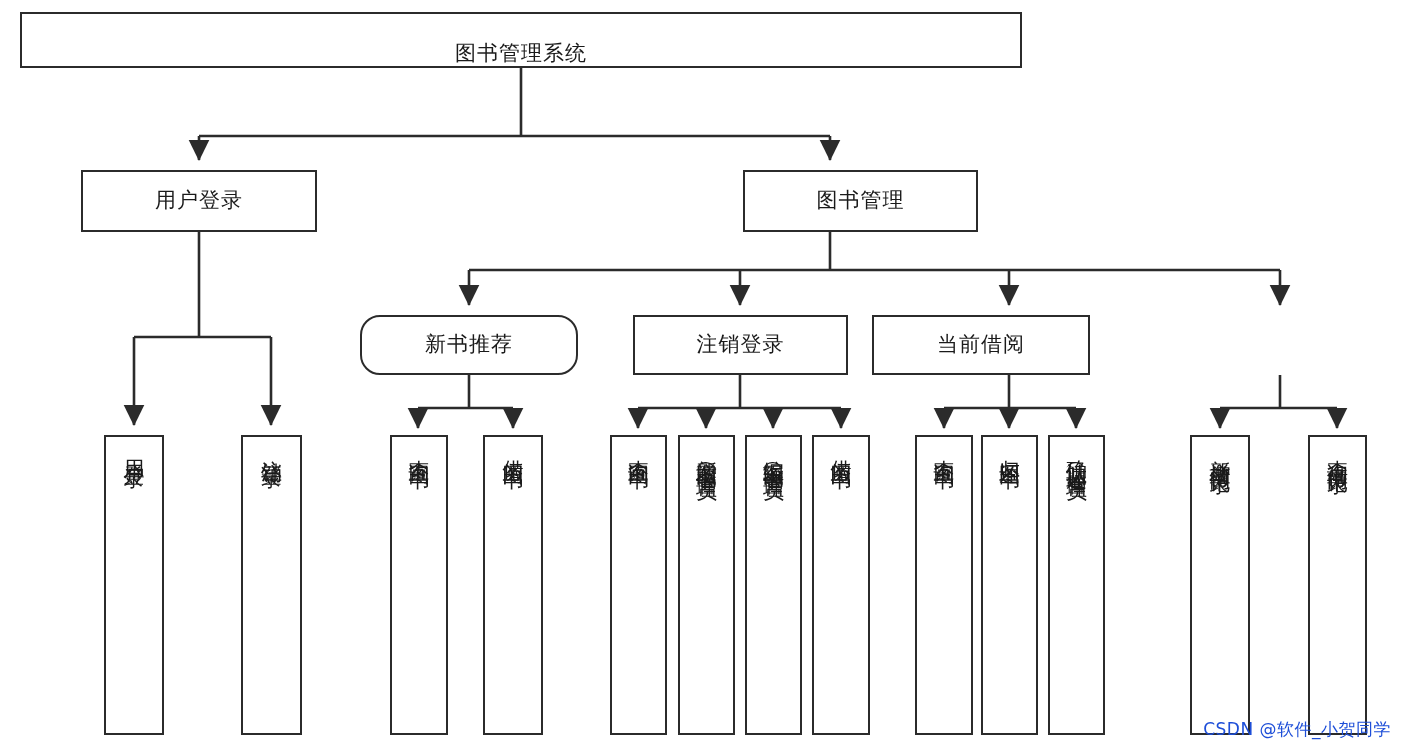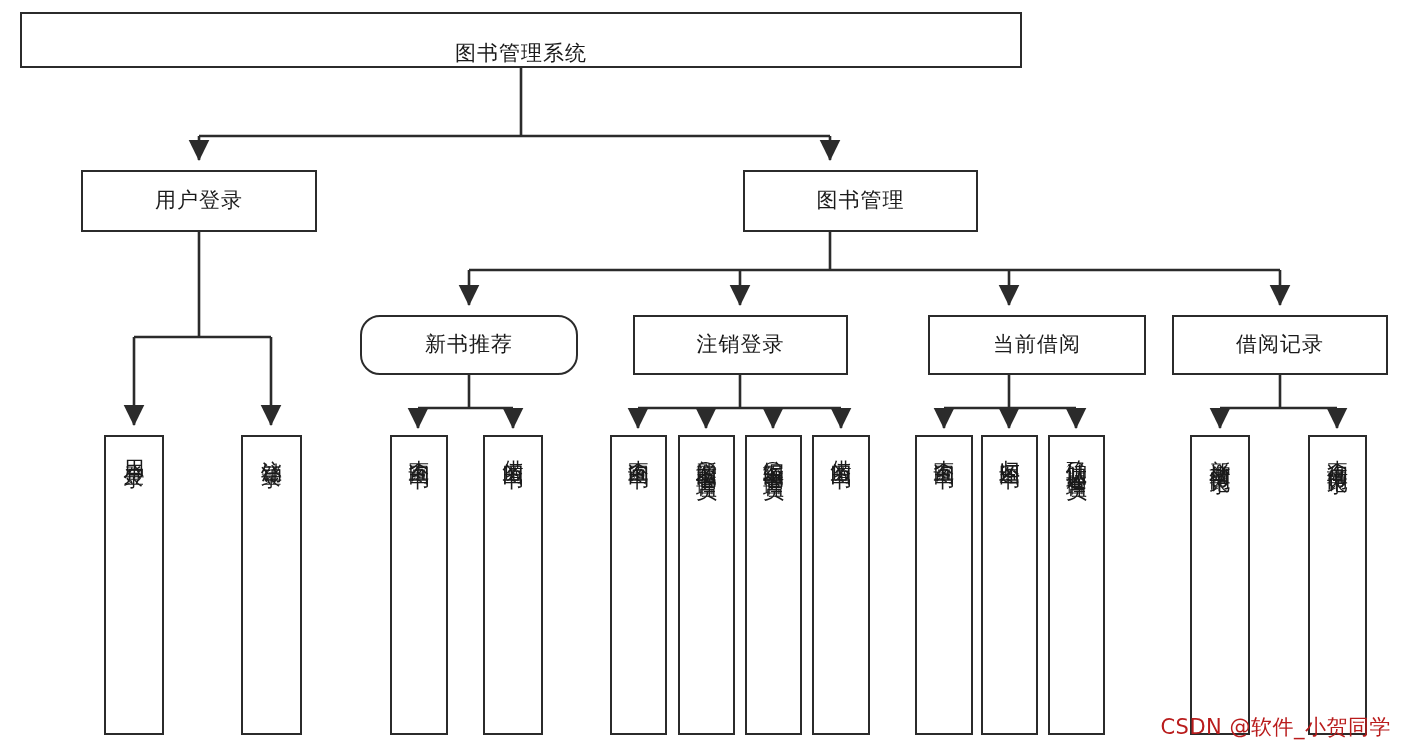--- a/index.html
+++ b/index.html
@@ -57,22 +57,22 @@
     line-height: 1.05;
   }
   .node-root {
     font-size: 22px;
     align-items: flex-end;
   }
   #watermark {
     position: absolute;
     right: 14px;
     bottom: 6px;
-    font-size: 21px;
-    color: #b91c1c;
+    font-size: 17px;
+    color: #1d4ed8;
     letter-spacing: 0.5px;
     z-index: 5;
     white-space: nowrap;
     font-family: "DejaVu Sans", "Liberation Sans", sans-serif;
   }
 </style>
 </head>
 <body>
 
 <div id="canvas">
@@ -138,25 +138,22 @@
   <div class="node horiz" style="left:712px; top:170px; width:235px; height:62px;margin-left:31px;">
     <span>图书管理</span>
   </div>
 
   <div class="node horiz" style="left:360px; top:315px; width:218px; height:60px;border-radius:20px;">
     <span>新书推荐</span>
   </div>
   <div class="node horiz" style="left:633px; top:315px; width:215px; height:60px;">
     <span>注销登录</span>
   </div>
-  <div class="node horiz" style="left:928px; top:315px; width:218px; height:60px;">
+  <div class="node horiz" style="left:872px; top:315px; width:218px; height:60px;">
     <span>当前借阅</span>
-  </div>
-  <div class="node horiz" style="left:1172px; top:315px; width:216px; height:60px;">
-    <span>借阅记录</span>
   </div>
 
   <div class="node vert" style="left:104px; top:435px; width:60px; height:300px;">
     <span class="vlabel">用户登录</span>
   </div>
   <div class="node vert" style="left:241px; top:435px; width:61px; height:300px;">
     <span class="vlabel">注销登录</span>
   </div>
 
   <div class="node vert" style="left:390px; top:435px; width:58px; height:300px;">

